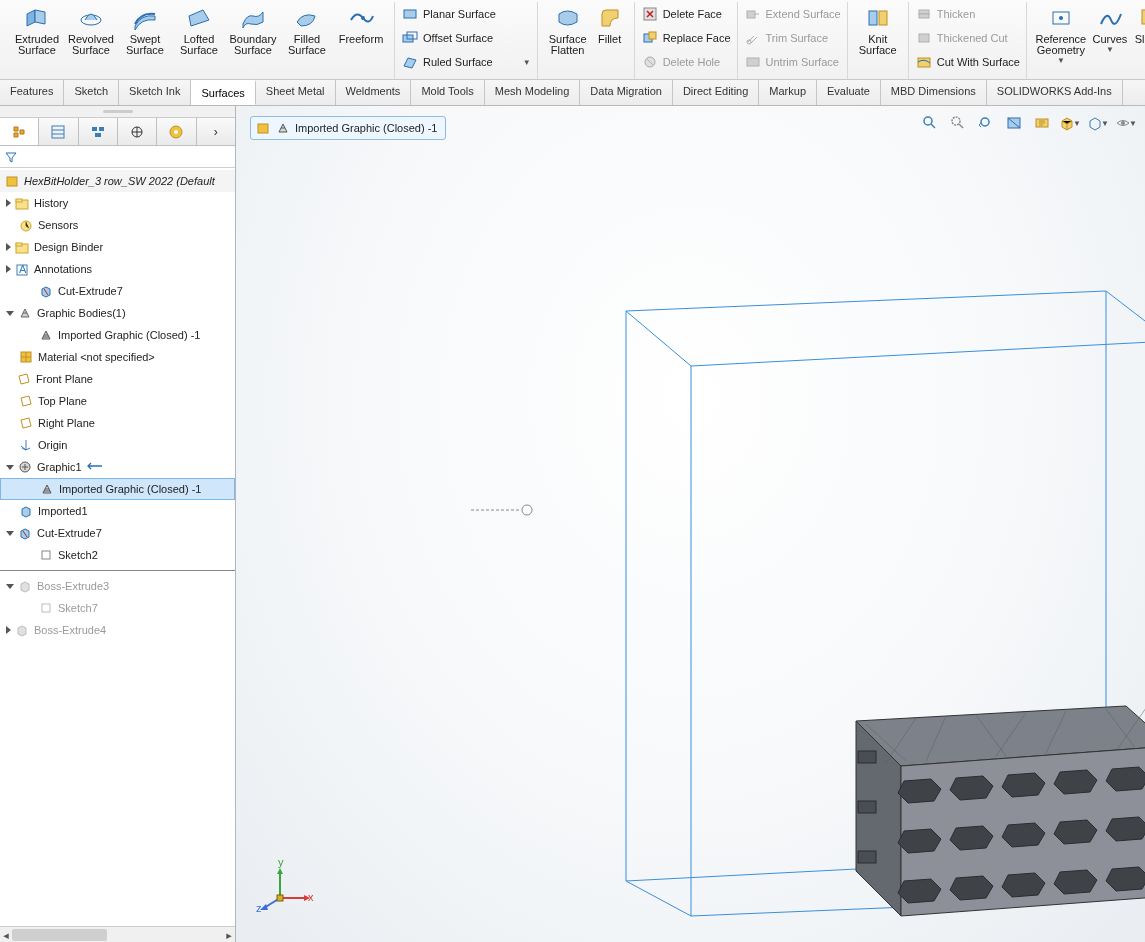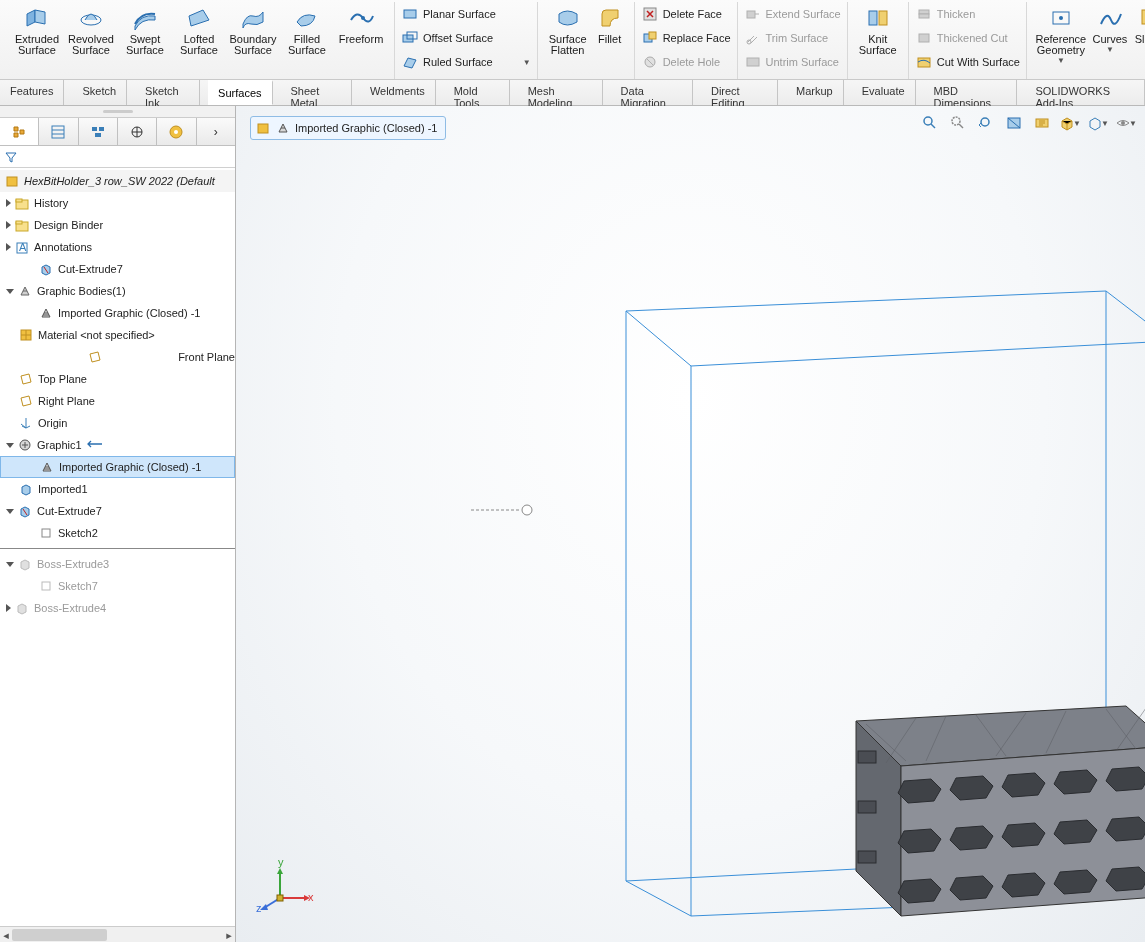--- a/index.html
+++ b/index.html
@@ -11,21 +11,21 @@
 .ribbon-big { display: flex; flex-direction: column; align-items: center; width: 54px; padding-top: 2px; cursor: pointer; }
 .ribbon-big .ico { width: 32px; height: 28px; display:flex; align-items:center; justify-content:center; }
 .ribbon-big span.lbl { text-align: center; line-height: 11px; margin-top: 2px; color:#1a1a1a; }
 .ribbon-row { display: flex; align-items: center; height: 24px; cursor:pointer; }
 .ribbon-row .ico { width:18px; height:18px; margin-right:4px; display:flex; align-items:center; justify-content:center; }
 .ribbon-row span.lbl { white-space: nowrap; }
 .disabled { color:#9a9a9a; }
 .disabled svg path, .disabled svg rect, .disabled svg polygon { stroke:#b0b0b0 !important; fill:#d0d0d0 !important; }
 
 
-.tabstrip { height: 26px; background: linear-gradient(#f6f6f6,#ececec); border-bottom: 1px solid #b9b9b9; display:flex;gap:8px; }
+.tabstrip { height: 26px; background: linear-gradient(#f6f6f6,#ececec); border-bottom: 1px solid #b9b9b9; display:flex; }
 .tab { padding: 5px 10px; border-right:1px solid #c5c5c5; cursor:pointer; color:#333; }
 .tab.active { background:#fff; border-top:2px solid #fff; border-bottom:1px solid #fff; font-weight:normal; color:#000; }
 
 
 .main { display:flex; height: calc(942px - 80px - 26px); }
 .sidebar { width: 236px; border-right:1px solid #b5b5b5; background:#fff; display:flex; flex-direction:column; }
 .sidebar-top { height:12px; background:#f1f1f1; border-bottom:1px solid #ccc; display:flex; justify-content:center; align-items:center;}
 .sidebar-top .dot{ width:30px; height:3px; background:#ccc; border-radius:2px;}
 .sb-tabs { height:28px; display:flex; border-bottom:1px solid #c0c0c0;}
 .sb-tab { flex:1; display:flex; align-items:center; justify-content:center; border-right:1px solid #c0c0c0; background:linear-gradient(#fafafa,#eaeaea); cursor:pointer;}
@@ -386,20 +386,30 @@
             <span class="tw closed"></span>
             <span class="ti-ico">
               <svg width="14" height="14">
                 <rect x="1" y="4" width="12" height="9" fill="#f8e08c" stroke="#caa82a"></rect>
                 <rect x="1" y="3" width="6" height="3" fill="#f8e08c" stroke="#caa82a"></rect>
               </svg>
             </span>
             <span>History</span>
           </div>
           <div class="tree-item" style="padding-left: 6px;">
+            <span class="tw none"></span>
+            <span class="ti-ico">
+              <svg width="14" height="14">
+                <circle cx="7" cy="8" r="5" fill="#f8e08c" stroke="#caa82a"></circle>
+                <path d="M7 4 L7 8 L10 10" stroke="#806000"></path>
+              </svg>
+            </span>
+            <span>Sensors</span>
+          </div>
+          <div class="tree-item" style="padding-left: 6px;">
             <span class="tw closed"></span>
             <span class="ti-ico">
               <svg width="14" height="14">
                 <rect x="1" y="4" width="12" height="9" fill="#f8e08c" stroke="#caa82a"></rect>
                 <rect x="1" y="3" width="6" height="3" fill="#f8e08c" stroke="#caa82a"></rect>
               </svg>
             </span>
             <span>Design Binder</span>
           </div>
           <div class="tree-item" style="padding-left: 6px;">
@@ -445,21 +455,21 @@
           <div class="tree-item" style="padding-left: 6px;">
             <span class="tw none"></span>
             <span class="ti-ico">
               <svg width="14" height="14">
                 <rect x="2" y="2" width="10" height="10" fill="#f0c040" stroke="#c09020"></rect>
                 <path d="M2 7 L12 7 M7 2 L7 12" stroke="#c09020"></path>
               </svg>
             </span>
             <span>Material &lt;not specified&gt;</span>
           </div>
-          <div class="tree-item" style=" justify-content: space-between;">
+          <div class="tree-item" style="">
             <span class="tw none"></span>
             <span class="ti-ico">
               <svg width="14" height="14">
                 <path d="M2 4 L10 2 L12 10 L4 12 Z" fill="none" stroke="#c09020"></path>
               </svg>
             </span>
             <span>Front Plane</span>
           </div>
           <div class="tree-item" style="padding-left: 6px;">
             <span class="tw none"></span>

